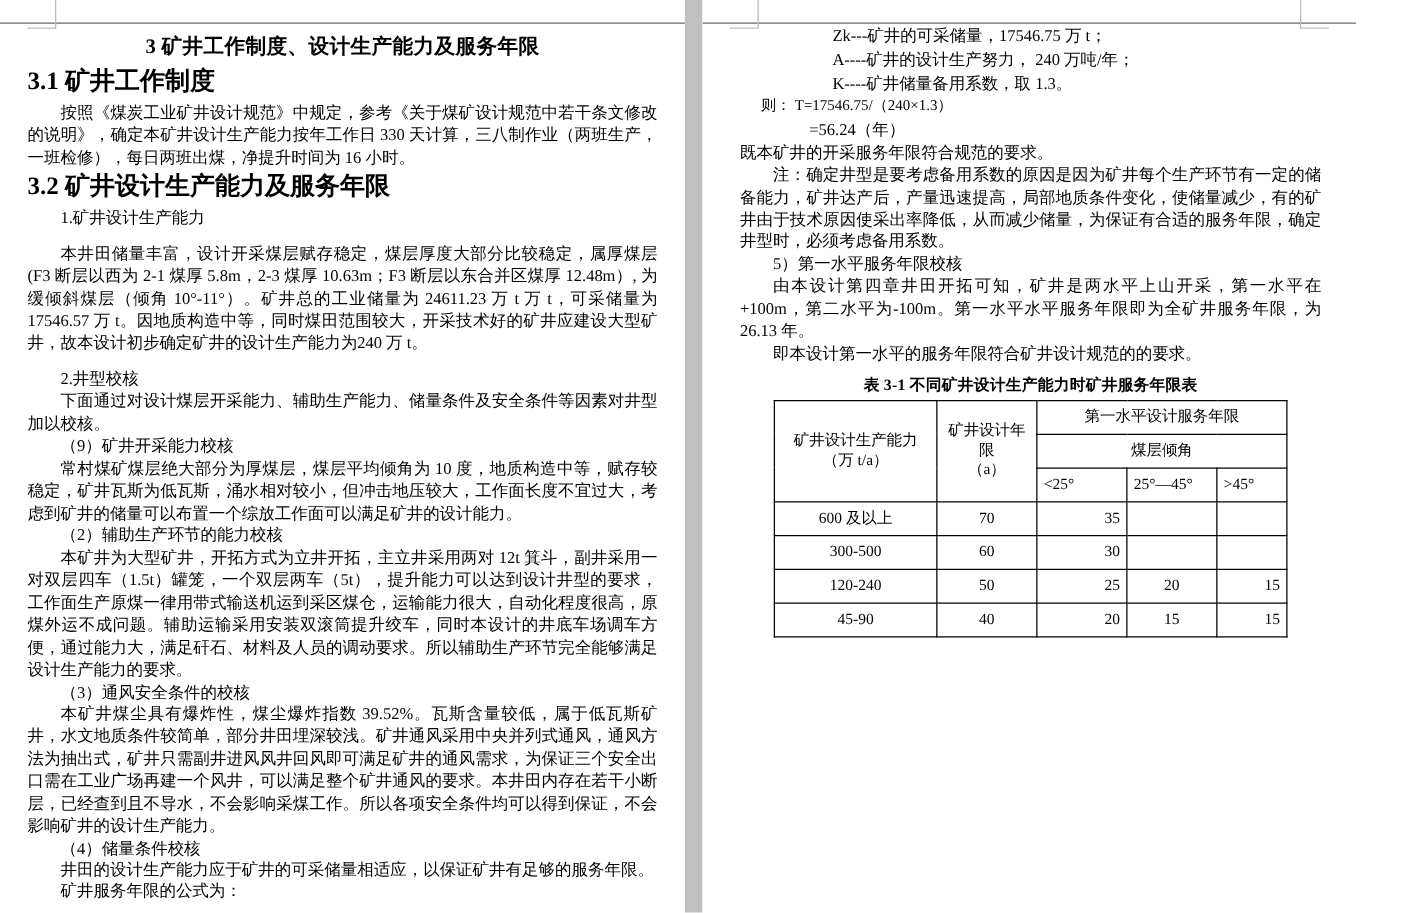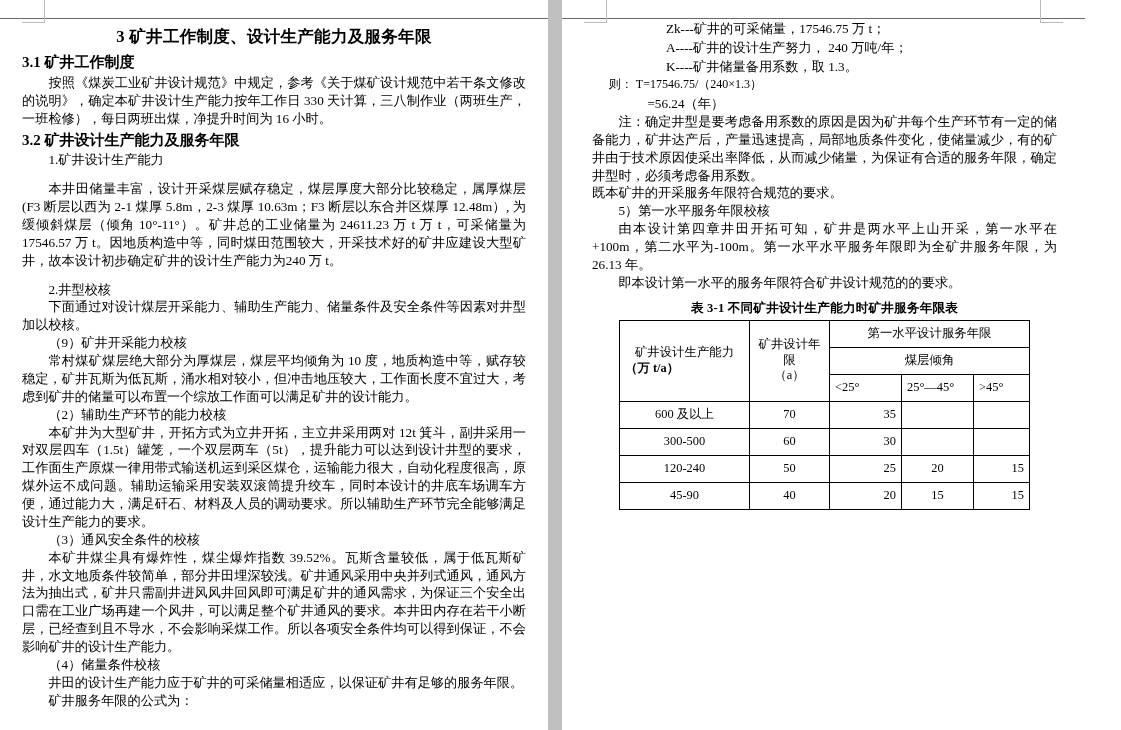--- a/index.html
+++ b/index.html
@@ -80,35 +80,35 @@
 
   h1.doc-title {
     font-size: 16.5px;
     font-weight: bold;
     text-align: center;
     margin: 7px 0 4px 0;
     line-height: 1.35;
     letter-spacing: 0.3px;
   }
   h2.sec-title {
-    font-size: 15px;
+    font-size: 20px;
     font-weight: bold;
     margin: 2px 0 1px 0;
     line-height: 1.38;
   }
   p.para {
     font-size: 13.2px;
     margin: 0;
     line-height: 1.355;
     text-align: justify;
     text-justify: inter-ideograph;
     text-indent: 2em;
   }
   p.para.noindent { text-indent: 0; }
-  p.para.ind1 { text-indent: 2em; }
+  p.para.ind1 { text-indent: 2em; font-family: Liberation Mono, monospace; }
   p.sub-head {
     font-size: 13.2px;
     margin: 0;
     line-height: 1.355;
     text-indent: 2em;
   }
   p.blank { height: 11px; margin: 0; line-height: 11px; font-size: 1px; }
 
   .formula-row {
     display: flex;
@@ -181,21 +181,21 @@
     vertical-align: middle;
   }
   th.hdr-cap {
     text-align: center;
     vertical-align: middle;
   }
   th.hdr-center { text-align: center; }
   th.hdr-left { text-align: left; }
   td.cell-center { text-align: center; }
   td.cell-left { text-align: right; }
-  .cap-line2 { display:block; text-align:left;font-weight:bold; }
+  .cap-line2 { display:block; text-align:center; }
   .cap-line1 { display:block; text-align:center; }
 </style>
 </head>
 <body>
 
 <div class="doc-viewport">
 
   <div class="page page-left">
     <div class="page-top-rule"></div>
     <div class="margin-mark tl"></div>
@@ -258,23 +258,23 @@
     <div class="page-body">
       <div class="content content-right">
 
         <p class="defline">Zk---矿井的可采储量，17546.75 万 t；</p>
         <p class="defline">A----矿井的设计生产努力， 240 万吨/年；</p>
         <p class="defline">K----矿井储量备用系数，取 1.3。</p>
 
         <p class="thenline">则： T=17546.75/（240×1.3）</p>
         <p class="thenline2">=56.24（年）</p>
 
+        <p class="para noindent">既本矿井的开采服务年限符合规范的要求。</p>
+
         <p class="para">注：确定井型是要考虑备用系数的原因是因为矿井每个生产环节有一定的储备能力，矿井达产后，产量迅速提高，局部地质条件变化，使储量减少，有的矿井由于技术原因使采出率降低，从而减少储量，为保证有合适的服务年限，确定井型时，必须考虑备用系数。</p>
-
-        <p class="para noindent">既本矿井的开采服务年限符合规范的要求。</p>
 
         <p class="sub-head">5）第一水平服务年限校核</p>
 
         <p class="para">由本设计第四章井田开拓可知，矿井是两水平上山开采，第一水平在+100m，第二水平为-100m。第一水平水平服务年限即为全矿井服务年限，为 26.13 年。</p>
 
         <p class="para">即本设计第一水平的服务年限符合矿井设计规范的的要求。</p>
 
         <div class="table-caption">表 3-1  不同矿井设计生产能力时矿井服务年限表</div>
 
         <table class="svc-table">

